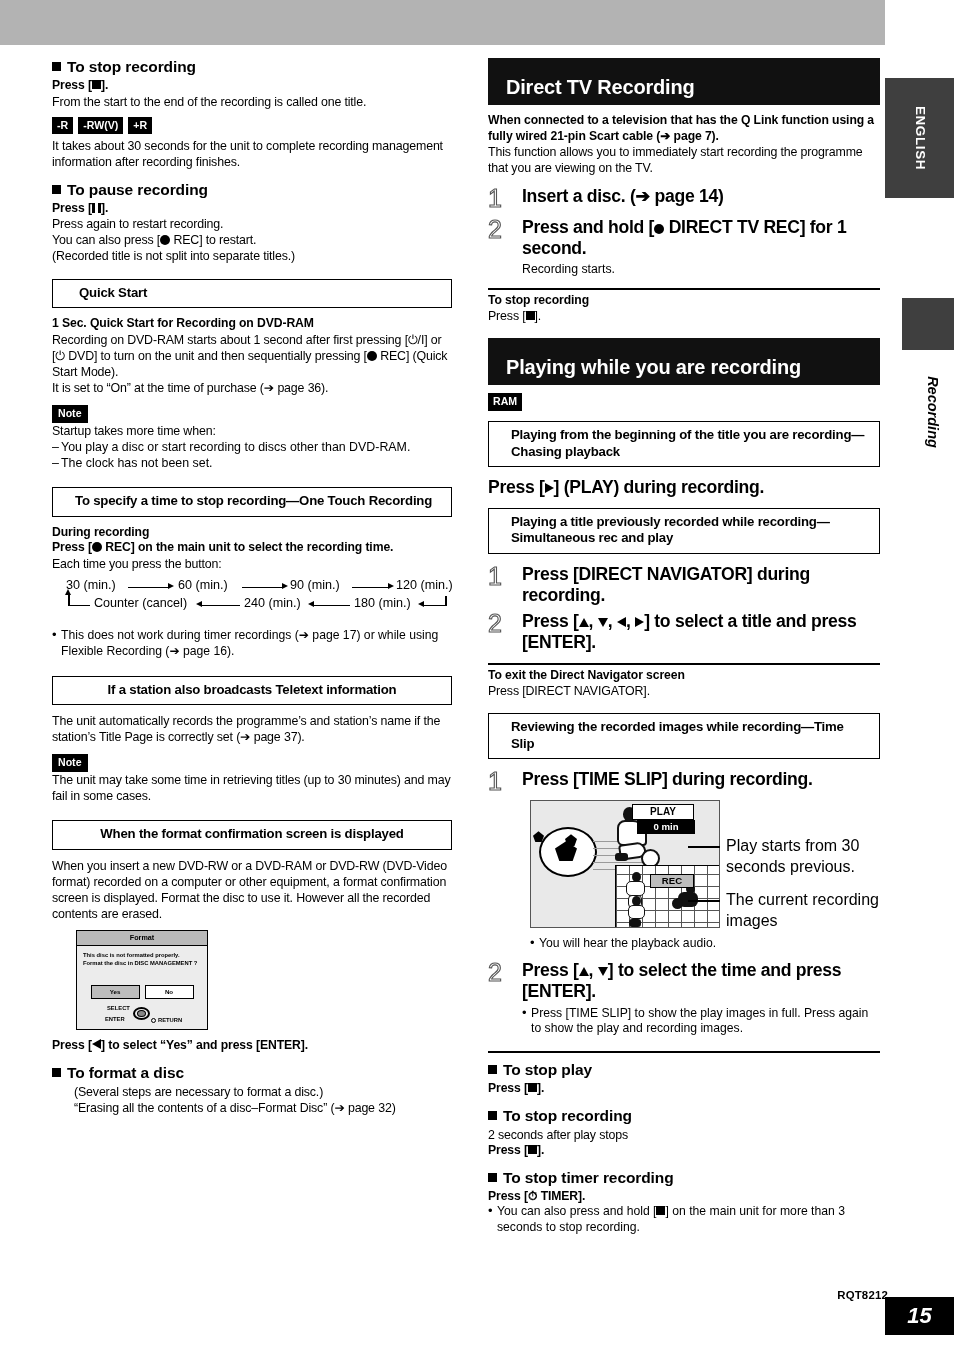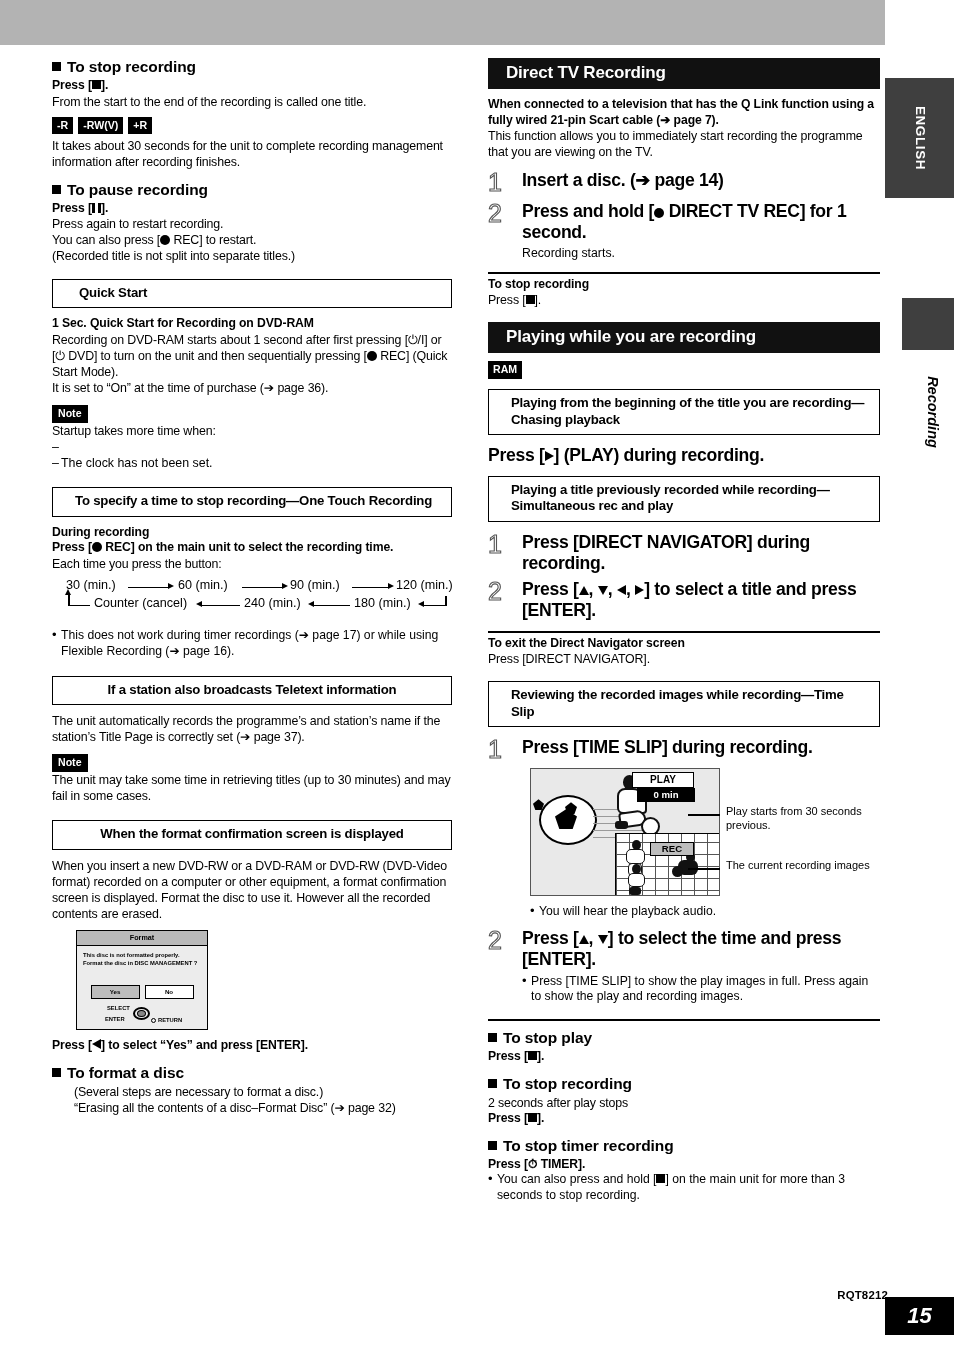--- a/index.html
+++ b/index.html
@@ -76,22 +76,22 @@
   .bullet .txt { flex:1; }
 
   .dash { display:flex; font-size:12.4px; line-height:1.3;}
   .dash .d { flex:0 0 9px;}
 
   hr.rule { border:none; border-top: 2.6px solid #000; margin: 10px 0 3px 0; }
   hr.rule-thin { border:none; border-top: 2.4px solid #000; margin: 14px 0 4px 0; }
 
   
   .banner {
-    background:#111; color:#fff; font-size: 17px; font-weight:bold;
-    padding: 5px 0 6px 18px; letter-spacing:-0.2px;
+    background:#111; color:#fff; font-size: 20px; font-weight:bold;
+    padding: 18px 0 6px 18px; letter-spacing:-0.2px;
   }
 
   
   .g-stop { display:inline-block; width:9px; height:9px; background:#000; vertical-align:0px; }
   .g-pause { display:inline-block; width:9px; height:10px; vertical-align:-1px;
     background: linear-gradient(to right,#000 0 3px,#fff 3px 6px,#000 6px 9px); }
   .g-rec { display:inline-block; width:10px; height:10px; background:#000; border-radius:50%; vertical-align:-1px;}
   .g-play { display:inline-block; width:0;height:0; border-left:9px solid #000;
             border-top:5.5px solid transparent; border-bottom:5.5px solid transparent; vertical-align:0px;}
   .g-up { display:inline-block; width:0;height:0; border-bottom:9px solid #000;
@@ -180,21 +180,21 @@
   .tvfig .ip1 .l{position:absolute;left:4px;top:23px;width:14px;height:13px;background:#fff;border:1.6px solid #111;border-radius:4px;}
   .tvfig .ip2 { position:absolute; left:12px; top:30px; width:24px;height:32px;}
   .tvfig .ip2 .h{position:absolute;left:4px;top:0;width:9px;height:10px;background:#111;border-radius:50%;}
   .tvfig .ip2 .b{position:absolute;left:0px;top:9px;width:17px;height:14px;background:#fff;border:1.6px solid #111;border-radius:5px;}
   .tvfig .ip2 .s{position:absolute;left:1px;top:23px;width:12px;height:8px;background:#111;border-radius:3px;}
   .tvfig .ip3 { position:absolute; left:56px; top:18px; width:30px;height:30px;}
   .tvfig .ip3 .h{position:absolute;left:14px;top:0;width:9px;height:10px;background:#111;border-radius:50%;}
   .tvfig .ip3 .b{position:absolute;left:6px;top:8px;width:20px;height:15px;background:#111;border-radius:6px;}
   .tvfig .ip3 .bl{position:absolute;left:0px;top:14px;width:11px;height:11px;background:#111;border-radius:50%;}
 
-  .callout { position:absolute; font-size:11px; line-height:1.28; }
+  .callout { position:absolute; font-size:16px; line-height:1.28; }
   .lead { position:absolute; height:1.6px; background:#000; }
 
   
   .tab-english {
     position:absolute; right:0; top:78px; width:69px; height:120px; background:#3f3f3f;
   }
   .tab-english span {
     position:absolute; left:50%; top:50%; transform: translate(-50%,-50%) rotate(90deg);
     color:#fff; font-size:13.5px; font-weight:bold; letter-spacing:0.6px; white-space:nowrap;
   }
@@ -243,20 +243,21 @@
     <p class="body mb14">(Recorded title is not split into separate titles.)</p>
 
     <div class="boxhead small-pad">Quick Start</div>
     <p class="bold mt8">1 Sec. Quick Start for Recording on DVD-RAM</p>
     <p class="body"><span>Recording on DVD-RAM starts about 1 second after first pressing [⏻/I] or [⏻ DVD] to turn on the unit and then sequentially pressing [</span><span class="g-rec"></span><span> REC] (Quick Start Mode).</span></p>
     <p class="body mb8">It is set to “On” at the time of purchase (➔ page 36).</p>
     <div><span class="badge note">Note</span></div>
     <p class="body">Startup takes more time when:</p>
     <div class="dash">
         <span class="d">–</span>
+        <span>You play a disc or start recording to discs other than DVD-RAM.</span>
       </div>
     <div class="dash mb16">
         <span class="d">–</span>
         <span>The clock has not been set.</span>
       </div>
 
     <div class="boxhead">To specify a time to stop recording—One Touch Recording</div>
     <p class="bold mt8">During recording</p>
     <p class="bold"><span>Press [</span><span class="g-rec"></span><span> REC] on the main unit to select the recording time.</span></p>
     <p class="body">Each time you press the button:</p>

